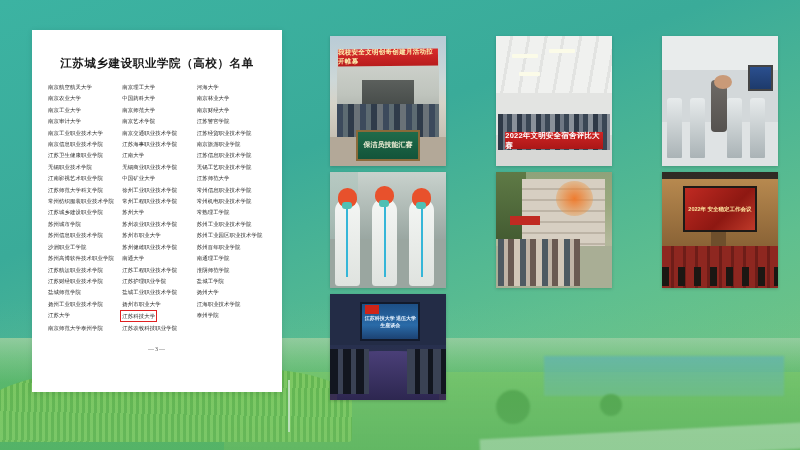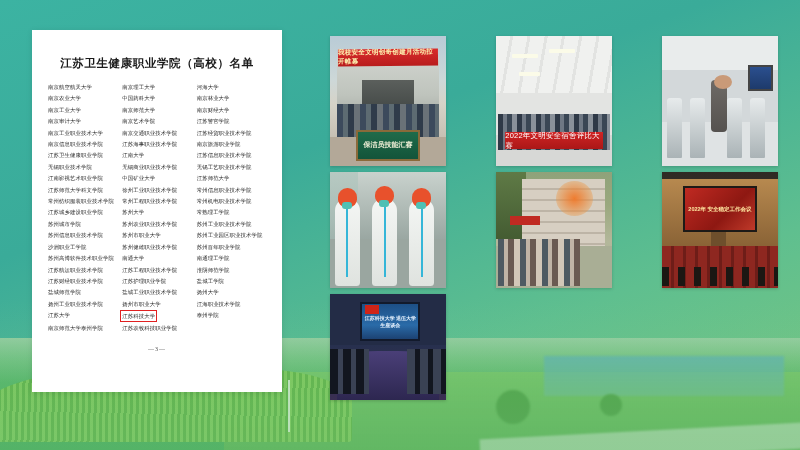--- a/index.html
+++ b/index.html
@@ -194,21 +194,21 @@
   .p2 .ceil { position:absolute; left:0; right:0; top:0; height:44%;
     background: repeating-linear-gradient(100deg,#f0f1ef 0 14px,#e2e3e1 14px 17px); }
   .p2 .lamp { position:absolute; background:#fbfbe8; height:4px; border-radius:1px; }
   .p2 .wall { position:absolute; left:0; right:0; top:44%; height:32%;
     background:#e3e4e2; }
   .p2 .crowd { position:absolute; left:2%; right:2%; top:60%; height:28%;
     background: repeating-linear-gradient(90deg,#2f3947 0 5px,#6f7884 5px 9px,#3a4654 9px 14px,#8a919a 14px 19px); }
   .p2 .banner { position:absolute; left:8%; right:8%; top:74%; height:13%;
     background: linear-gradient(180deg,#d02424,#ab1717);
     display:flex; align-items:center; justify-content:center;
-    font-size:7.5px; color:#fff; font-weight:normal; letter-spacing:0.2px; }
+    font-size:7.5px; color:#fff; font-weight:bold; letter-spacing:0.2px; }
   .p2 .floor { position:absolute; left:0; right:0; bottom:0; height:12%;
     background:#d7d8d6; }
 
   
   .p3 { background: linear-gradient(180deg,#dfe3e4 0%,#d2d7d9 50%,#c4cacd 100%); }
   .p3 .ceil { position:absolute; left:0;right:0;top:0;height:26%; background:#e9ecec; }
   .p3 .wall { position:absolute; left:0;right:0;top:26%;height:40%; background:#d3d8da; }
   .p3 .mon { position:absolute; right:4%; top:22%; width:22%; height:20%;
     background: linear-gradient(180deg,#2b4f8e,#1d3a6b); border:2px solid #444; }
   .p3 .gate { position:absolute; bottom:6%; width:13%; height:46%;
@@ -323,21 +323,21 @@
     <div class="lawn"></div>
     <div class="pergola"></div>
     <div class="hedge"></div>
     <div class="walk"></div>
     <div class="tree" style="left:62%;"></div>
     <div class="tree" style="left:75%; width:22px; height:22px; bottom:34px;"></div>
     <div class="pole" style="left:36%;"></div>
   </div>
 
   <div id="doc">
-    <div class="doc-title">江苏卫生健康职业学院（高校）名单</div>
+    <div class="doc-title">江苏城乡建设职业学院（高校）名单</div>
     <div class="doc-list">
       <div class="doc-cell">南京航空航天大学</div>
       <div class="doc-cell">南京理工大学</div>
       <div class="doc-cell">河海大学</div>
       <div class="doc-cell">南京农业大学</div>
       <div class="doc-cell">中国药科大学</div>
       <div class="doc-cell">南京林业大学</div>
       <div class="doc-cell">南京工业大学</div>
       <div class="doc-cell">南京师范大学</div>
       <div class="doc-cell">南京财经大学</div>

